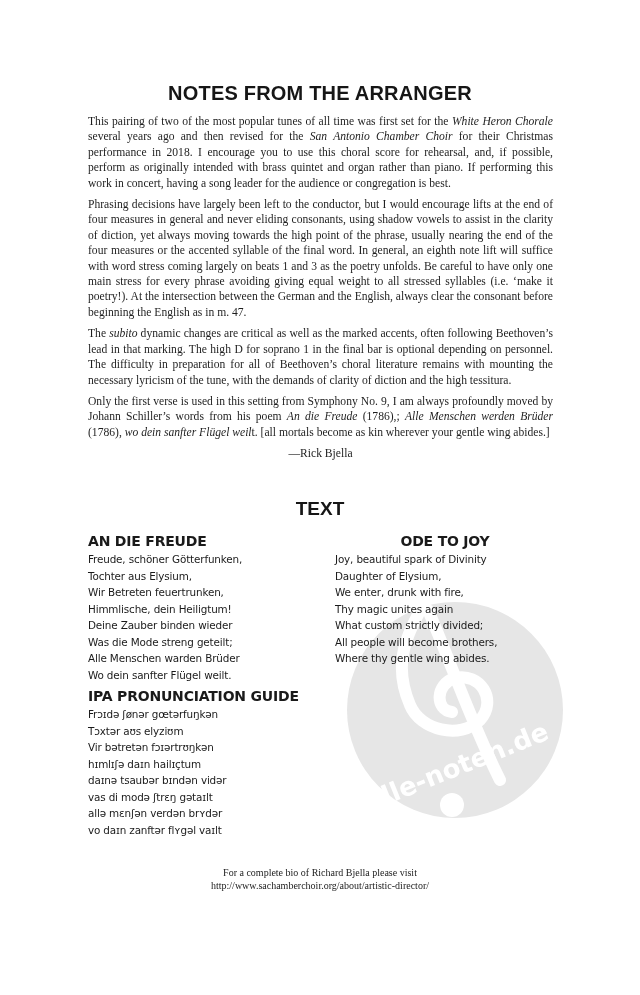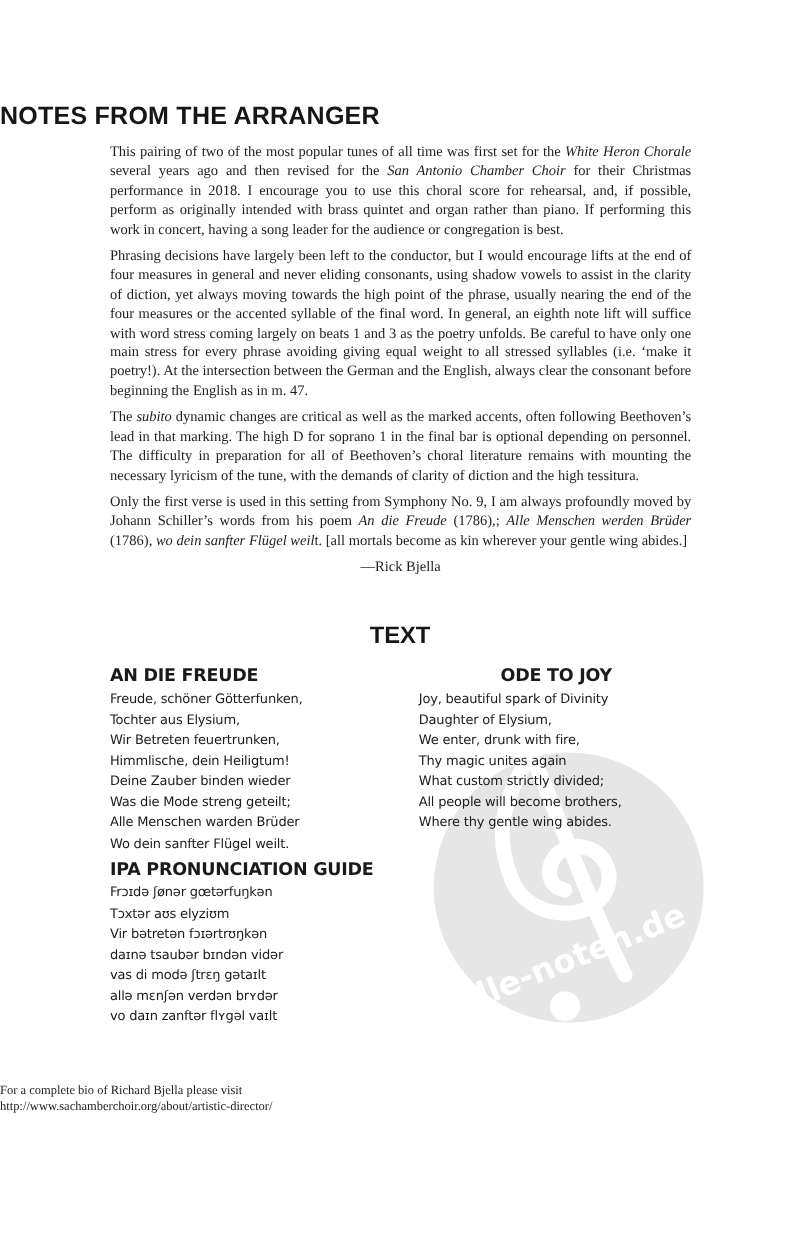--- a/index.html
+++ b/index.html
@@ -24,21 +24,21 @@
       left: 340px;
       top: 600px;
       width: 230px;
       height: 230px;
       z-index: 0;
     }
     .title {
       position: absolute;
       left: 0; width: 640px;
       top: 82px;
-      text-align: left;
+      text-align: center;
       font-family: "Liberation Sans", sans-serif;
       font-weight: bold;
       font-size: 20px;
       letter-spacing: 0.2px;
       color: #161616;
       z-index: 1;
     }
     .notes {
       position: absolute;
       left: 88px;
@@ -89,21 +89,21 @@
       line-height: 20px;
       letter-spacing: -0.2px;
     }
     .col-right h3 { text-align: center; padding-right: 30px; }
     .col .line { white-space: nowrap; }
     .ipa-block { position: absolute; left: 88px; top: 686px; }
     .footer {
       position: absolute;
       left: 0; width: 640px;
       top: 866px;
-      text-align: left;
+      text-align: center;
       font-family: "Liberation Serif", serif;
       font-size: 10px;
       line-height: 13px;
       color: #222;
       z-index: 1;
     }
   </style>
 </head>
 <body>
 
@@ -152,20 +152,21 @@
     <div class="line">What custom strictly divided;</div>
     <div class="line">All people will become brothers,</div>
     <div class="line">Where thy gentle wing abides.</div>
   </div>
 
   <div class="col ipa-block">
     <h3>IPA PRONUNCIATION GUIDE</h3>
     <div class="line">Frɔɪdə ʃønər gœtərfuŋkən</div>
     <div class="line">Tɔxtər  aʊs  elyziʊm</div>
     <div class="line">Vir bətretən  fɔɪərtrʊŋkən</div>
+    <div class="line">hɪmlɪʃə daɪn hailɪçtum</div>
     <div class="line">daɪnə tsaubər bɪndən vidər</div>
     <div class="line">vas di modə ʃtrɛŋ gətaɪlt</div>
     <div class="line">allə mɛnʃən verdən brʏdər</div>
     <div class="line">vo daɪn zanftər flʏgəl vaɪlt</div>
   </div>
 
   <div class="footer">
     <div>For a complete bio of Richard Bjella please visit</div>
     <div>http://www.sachamberchoir.org/about/artistic-director/</div>
   </div>

